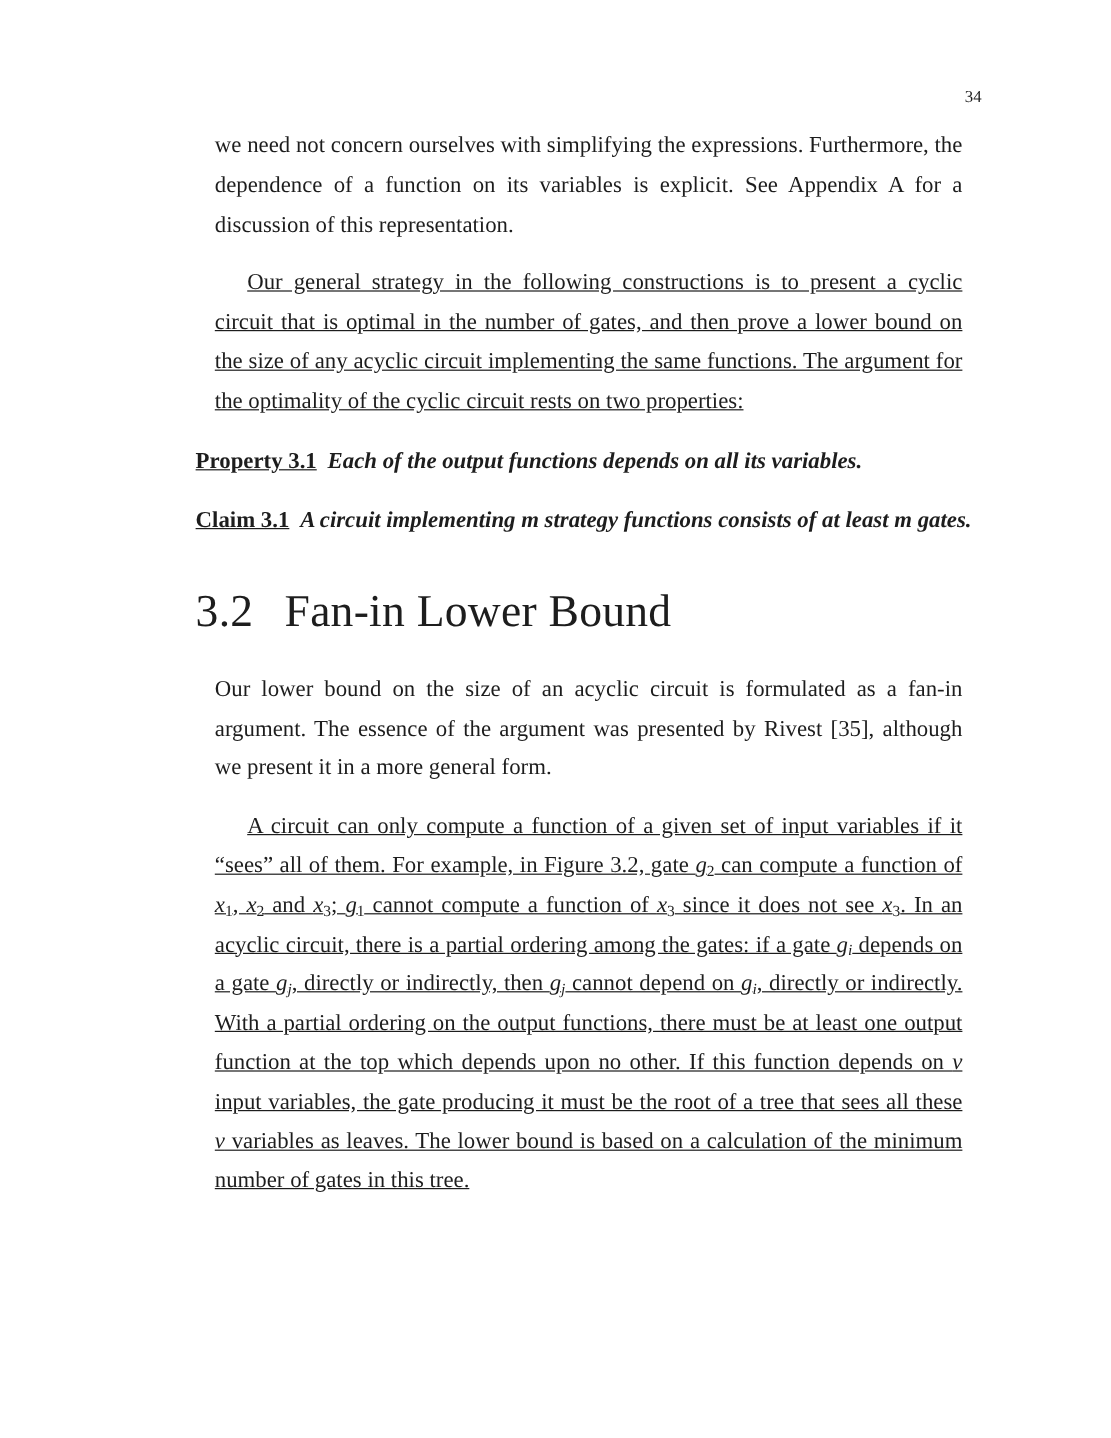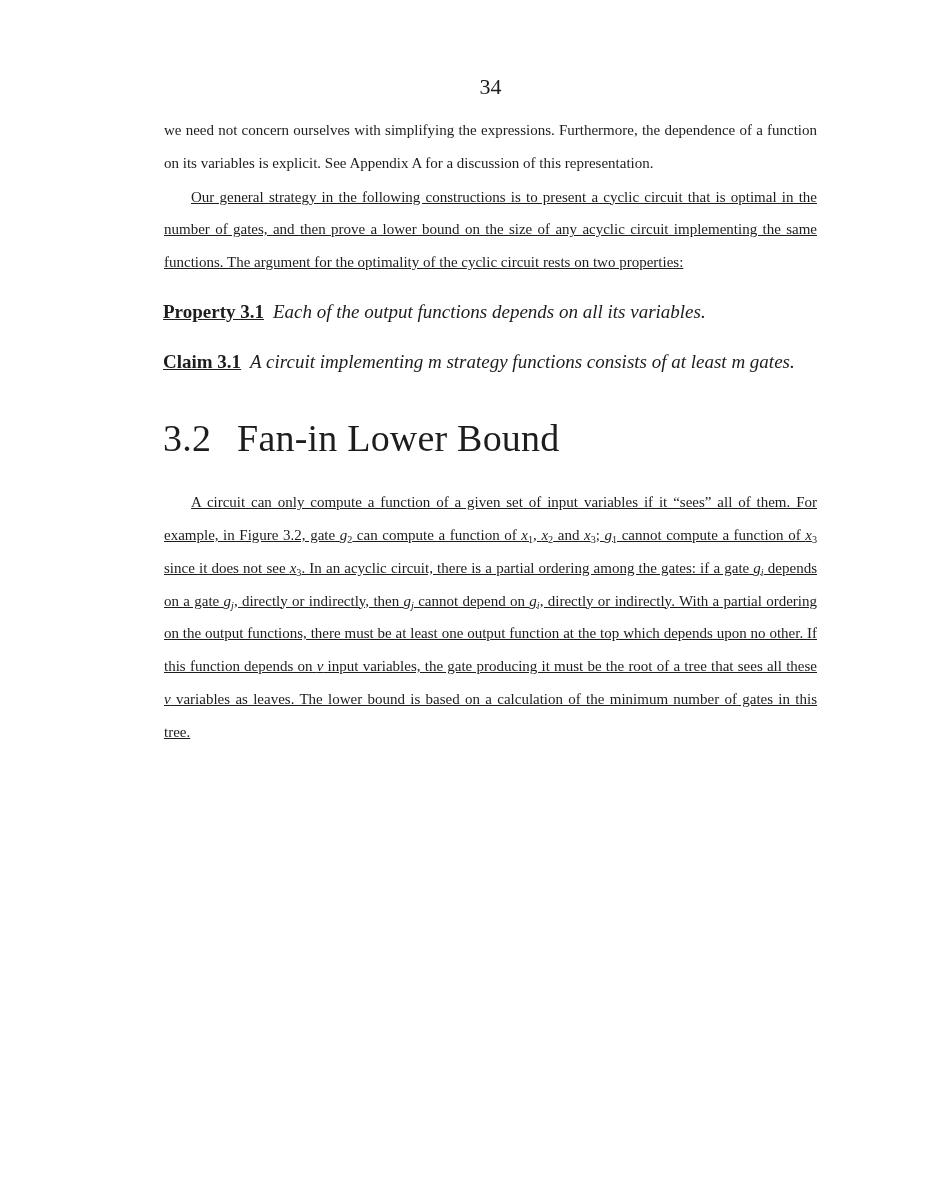--- a/index.html
+++ b/index.html
@@ -16,43 +16,43 @@
     color: #1d1d1d;
     overflow: hidden;
   }
   .content {
     position: absolute;
     left: 163px;
     top: 74px;
     width: 655px;
   }
   .pagenum {
-    text-align: center;
-    font-size: 22px;
+    text-align: right;
+    font-size: 14px;
     margin-bottom: 14px;
   }
   p.body {
-    font-size: 15px;
+    font-size: 19px;
     line-height: 32.8px;
     text-align: justify;
-    margin: 1px;
+    margin: 16px;
   }
   p.indent { text-indent: 27px; text-decoration: underline; }
   .labeled {
     font-size: 19px;
     line-height: 32.8px;
     margin: 17px 0;
     text-align: justify;
   }
   .labeled .label {
     font-weight: bold;
     margin-right: 9px;
     text-decoration: underline;
   }
-  .labeled .stmt { font-style: italic; }
+  .labeled .stmt { font-style: italic; font-weight: bold; }
   h2.section {
     font-size: 38px;
     font-weight: normal;
     margin: 37px 0 25px 0;
     line-height: 1.2;
     letter-spacing: 0.2px;
   }
   h2.section .secnum { margin-right: 26px; }
   .it { font-style: italic; }
   sub {
@@ -80,17 +80,18 @@
 
 
     <div class="labeled">
       <span class="label">Claim 3.1</span><span class="stmt"><span class="it">A circuit implementing m strategy functions consists of at least m gates.</span></span>
     </div>
 
     <h2 class="section">
       <span class="secnum">3.2</span><span class="sectitle">Fan-in Lower Bound</span>
     </h2>
 
+    <p class="body"><span>Our lower bound on the size of an acyclic circuit is formulated as a fan-in argument. The essence of the argument was presented by Rivest [35], although we present it in a more general form.</span></p>
 
     <p class="body indent"><span>A circuit can only compute a function of a given set of input variables if it “sees” all of them. For example, in Figure 3.2, gate </span><span class="it">g</span><sub>2</sub><span> can compute a function of </span><span class="it">x</span><sub>1</sub><span>, </span><span class="it">x</span><sub>2</sub><span> and </span><span class="it">x</span><sub>3</sub><span>; </span><span class="it">g</span><sub>1</sub><span> cannot compute a function of </span><span class="it">x</span><sub>3</sub><span> since it does not see </span><span class="it">x</span><sub>3</sub><span>. In an acyclic circuit, there is a partial ordering among the gates: if a gate </span><span class="it">g</span><sub class="it">i</sub><span> depends on a gate </span><span class="it">g</span><sub class="it">j</sub><span>, directly or indirectly, then </span><span class="it">g</span><sub class="it">j</sub><span> cannot depend on </span><span class="it">g</span><sub class="it">i</sub><span>, directly or indirectly. With a partial ordering on the output functions, there must be at least one output function at the top which depends upon no other. If this function depends on </span><span class="it">v</span><span> input variables, the gate producing it must be the root of a tree that sees all these </span><span class="it">v</span><span> variables as leaves. The lower bound is based on a calculation of the minimum number of gates in this tree.</span></p>
 
   </div>
 </div>
 
 </body></html>

